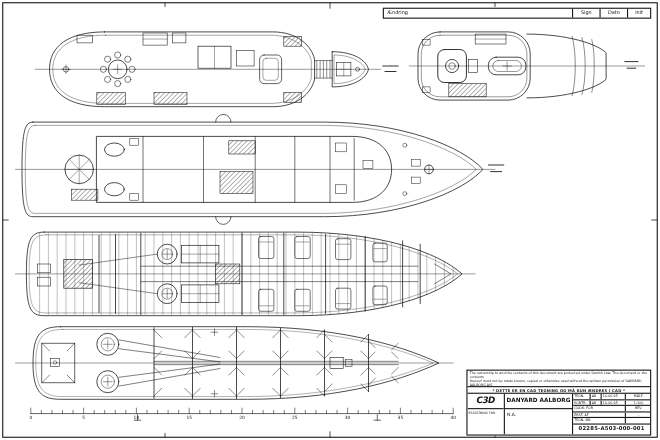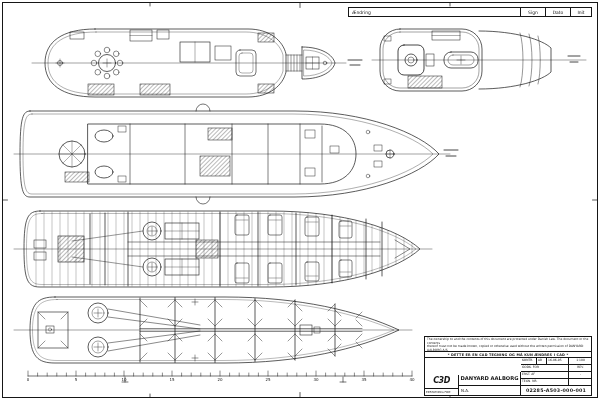--- a/index.html
+++ b/index.html
@@ -9,21 +9,21 @@
     overflow:hidden;
   }
   #plan-svg{position:absolute;left:0;top:0;}
   .abs{position:absolute;box-sizing:border-box;}
   
   #rev-strip{left:348px;top:7px;width:244px;height:10px;border:0.8px solid #161616;display:flex;background:#fff;}
   #rev-strip .cell{border-left:0.8px solid #161616;font-size:4.5px;line-height:9px;text-align:center;overflow:hidden;white-space:nowrap;}
   #rev-strip .wide{flex:1;border-left:none;text-align:left;padding-left:3px;}
   
   #title-block{left:424px;top:336px;width:168px;height:60px;border:1px solid #161616;background:#fff;display:flex;flex-direction:column;}
-  .tb-row{box-sizing:border-box;overflow:hidden;align-items:flex-end;}
+  .tb-row{box-sizing:border-box;overflow:hidden;}
   #tb-disclaimer{height:15px;border-bottom:0.7px solid #161616;padding:1px 2px;font-size:3px;line-height:1.2;color:#222;}
   #tb-cadnote{height:6px;border-bottom:0.7px solid #161616;font-size:3.4px;line-height:6px;text-align:center;font-weight:600;letter-spacing:0.2px;white-space:nowrap;}
   #tb-main{flex:1;display:flex;}
   .tb-col{box-sizing:border-box;overflow:hidden;}
   #tb-col1{width:34px;border-right:0.7px solid #161616;display:flex;flex-direction:column;}
   #tb-logo{height:13px;border-bottom:0.7px solid #161616;font-size:8px;font-weight:700;font-style:italic;line-height:12px;text-align:center;letter-spacing:-0.5px;}
   #tb-erst{flex:1;font-size:2.8px;padding:1px 1px;color:#222;}
   #tb-col2{width:62px;border-right:0.7px solid #161616;display:flex;flex-direction:column;}
   #tb-company{height:13px;border-bottom:0.7px solid #161616;font-size:5.2px;font-weight:700;line-height:12px;text-align:center;white-space:nowrap;}
   #tb-na{flex:1;font-size:4px;padding:2px 2px;}

